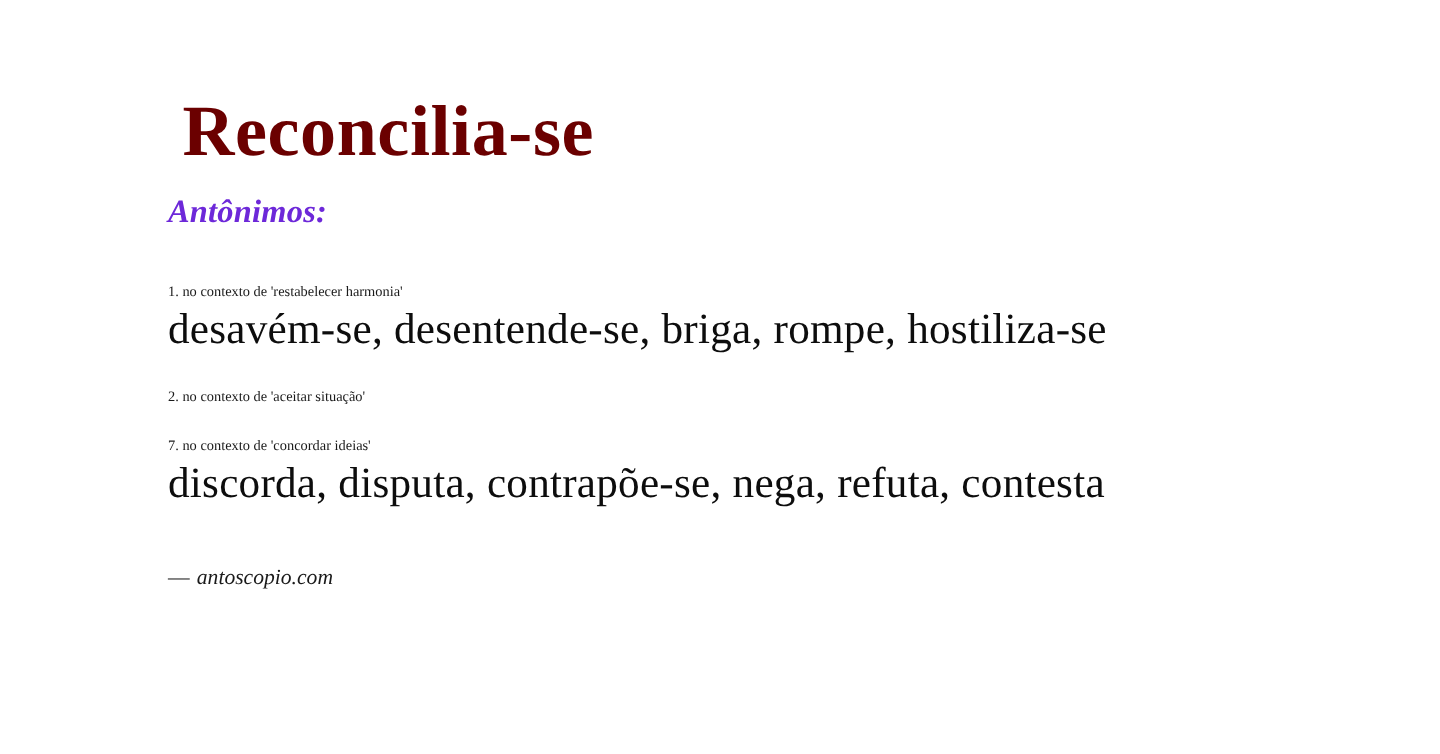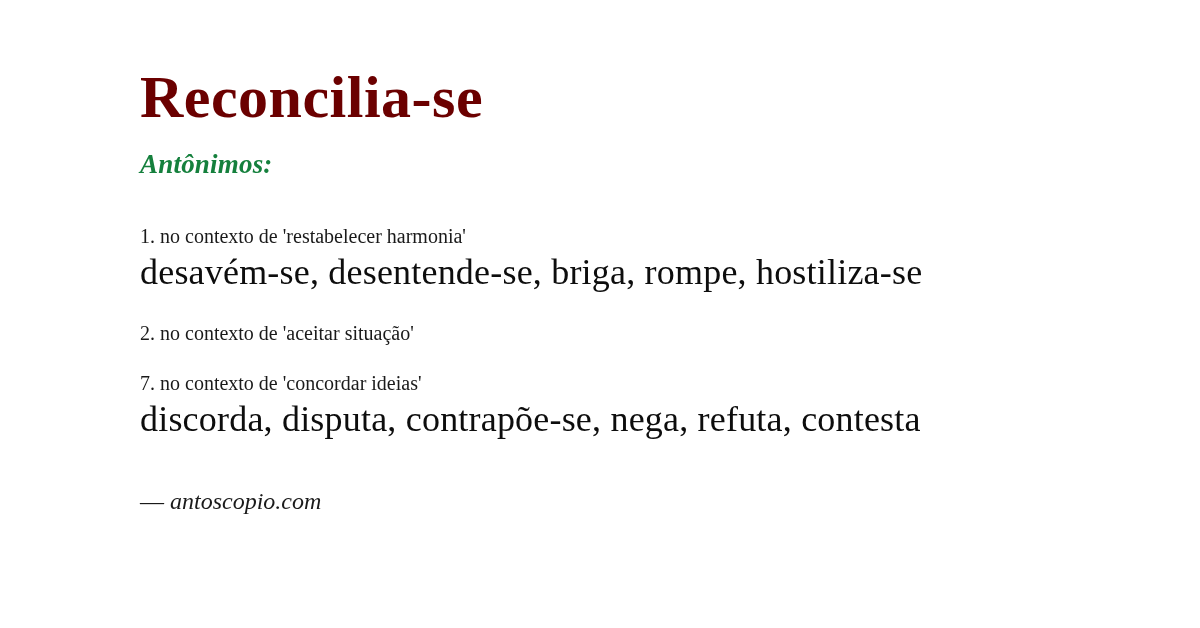--- a/index.html
+++ b/index.html
@@ -22,61 +22,61 @@
     padding: 56px 64px 0 140px;
     position: relative;
   }
   .headword {
     font-family: "Liberation Serif", "DejaVu Serif", serif;
     font-size: 60px;
     font-weight: bold;
     line-height: 1.05;
     color: #6b0000;
     letter-spacing: 0.5px;
-    margin: 0;
+    margin: 12px;
     padding-top: 10px;
   }
   .subtitle {
     font-family: "Liberation Serif", "DejaVu Serif", serif;
     font-size: 27px;
     font-style: italic;
     font-weight: bold;
-    color: #15803d;
+    color: #6d28d9;
     margin: 20px 0 0 0;
     letter-spacing: 0.2px;
   }
   .senses {
     margin-top: 44px;
   }
   .sense {
     margin-bottom: 26px;
   }
   .sense-label {
     font-family: "Liberation Serif", "DejaVu Serif", serif;
-    font-size: 20px;
+    font-size: 12px;
     color: #1a1a1a;
     line-height: 1.2;
     margin-bottom: 2px;
   }
   .sense-terms {
     font-family: "Liberation Serif", "DejaVu Serif", serif;
     font-size: 36px;
     color: #0d0d0d;
     line-height: 1.25;
     letter-spacing: 0.2px;
   }
   .more-note {
     font-family: "Liberation Serif", "DejaVu Serif", serif;
     font-size: 17px;
     color: #1a1a1a;
     margin-top: 28px;
   }
   .source {
     font-family: "Liberation Serif", "DejaVu Serif", serif;
-    font-size: 24px;
+    font-size: 18px;
     font-style: italic;
     color: #1a1a1a;
     margin-top: 46px;
   }
   .source .dash {
     font-style: normal;
     margin-right: 6px;
   }
 </style>
 </head>

